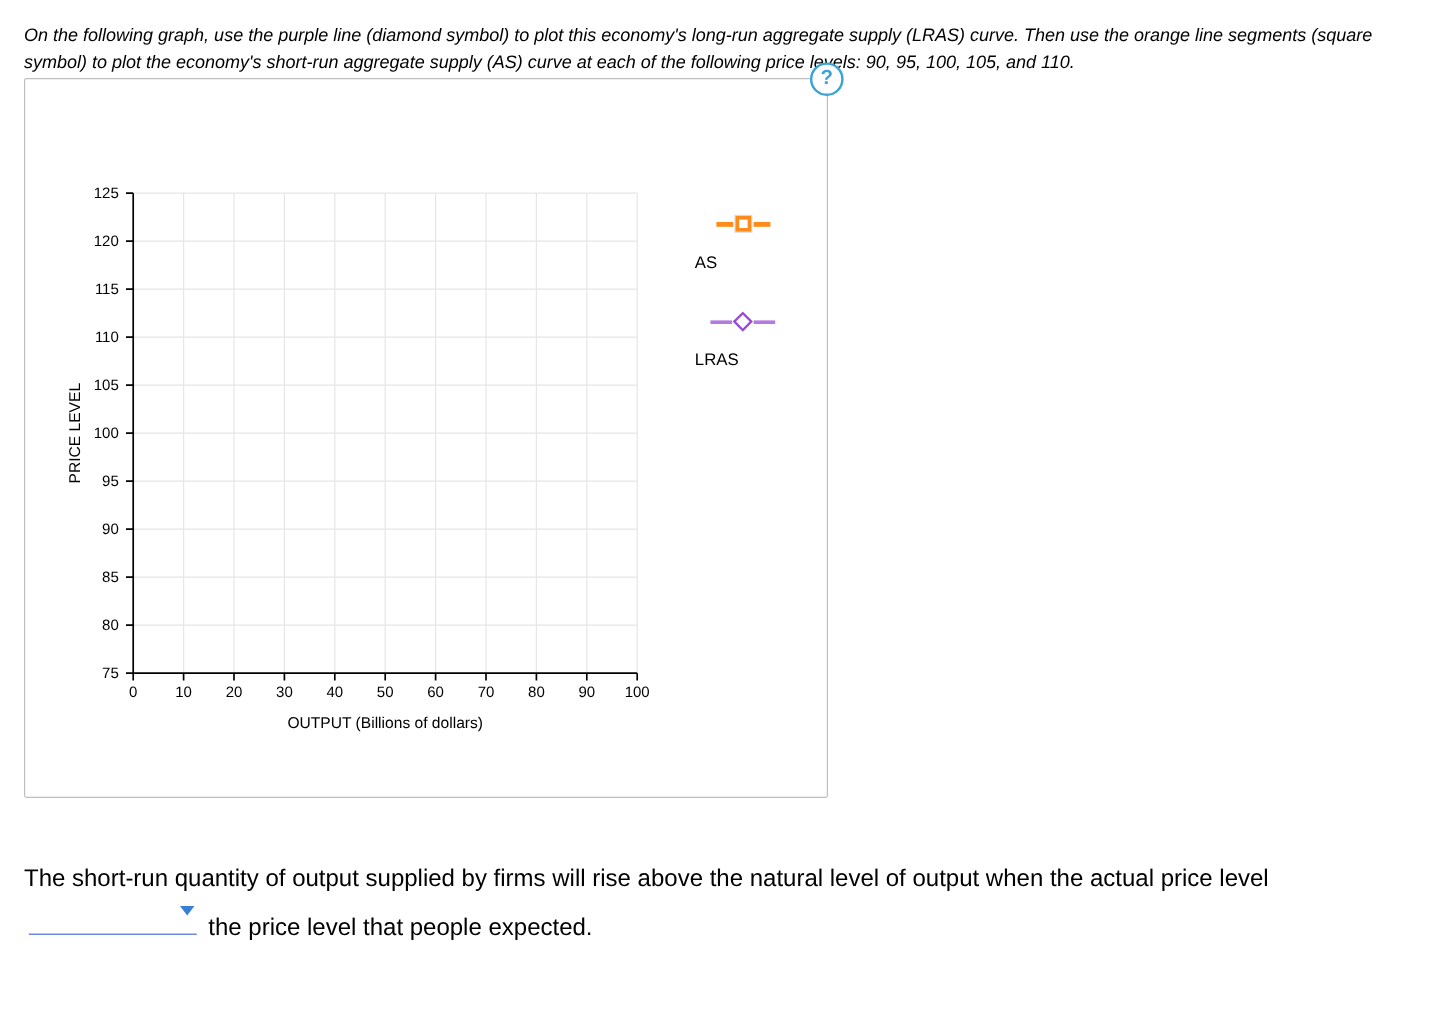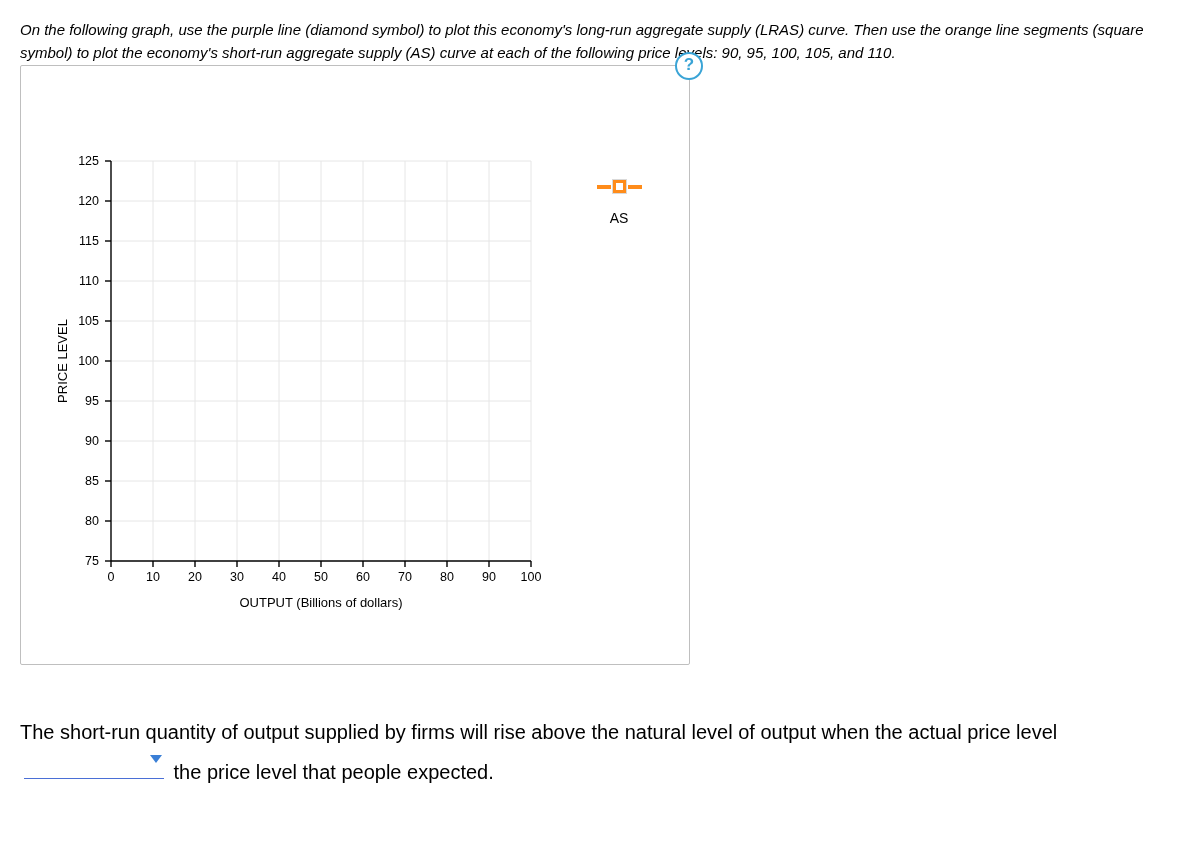--- a/index.html
+++ b/index.html
@@ -47,21 +47,20 @@
     height: 470px;
   }
   .chart-wrap svg { display:block; }
   .legend {
     position: absolute;
     right: 30px;
     top: 110px;
     width: 80px;
   }
   .legend-item {
-    text-align: center;
     cursor: grab;
     margin-bottom: 28px;
     font-size: 14px;
   }
   .legend-symbol { height: 22px; display:flex; align-items:center; justify-content:center; margin-bottom:10px; }
   .dash { width:14px; height:4px; }
   .square-marker {
     width: 13px; height: 13px;
     background: #fff;
     border: 3px solid #ff8c1a;
@@ -188,20 +187,28 @@
 
   <div class="legend">
     <div class="legend-item">
       <div class="legend-symbol">
         <span class="dash" style="background:#ff8c1a"></span>
         <span class="square-marker"></span>
         <span class="dash" style="background:#ff8c1a"></span>
       </div>
       <div>AS</div>
     </div>
+    <div class="legend-item">
+      <div class="legend-symbol">
+        <span class="dash" style="background:#b47ae0; height:3px; width:18px;"></span>
+        <span class="diamond-marker"></span>
+        <span class="dash" style="background:#b47ae0; height:3px; width:18px;"></span>
+      </div>
+      <div>LRAS</div>
+    </div>
   </div>
 </div>
 
 <div class="answer-row">
   <span>The short-run quantity of output supplied by firms will rise above the natural level of output when the actual price level</span>
   <span class="dropdown-slot">
     <span class="caret"></span>
   </span>
   <span>the price level that people expected.</span>
 </div>

